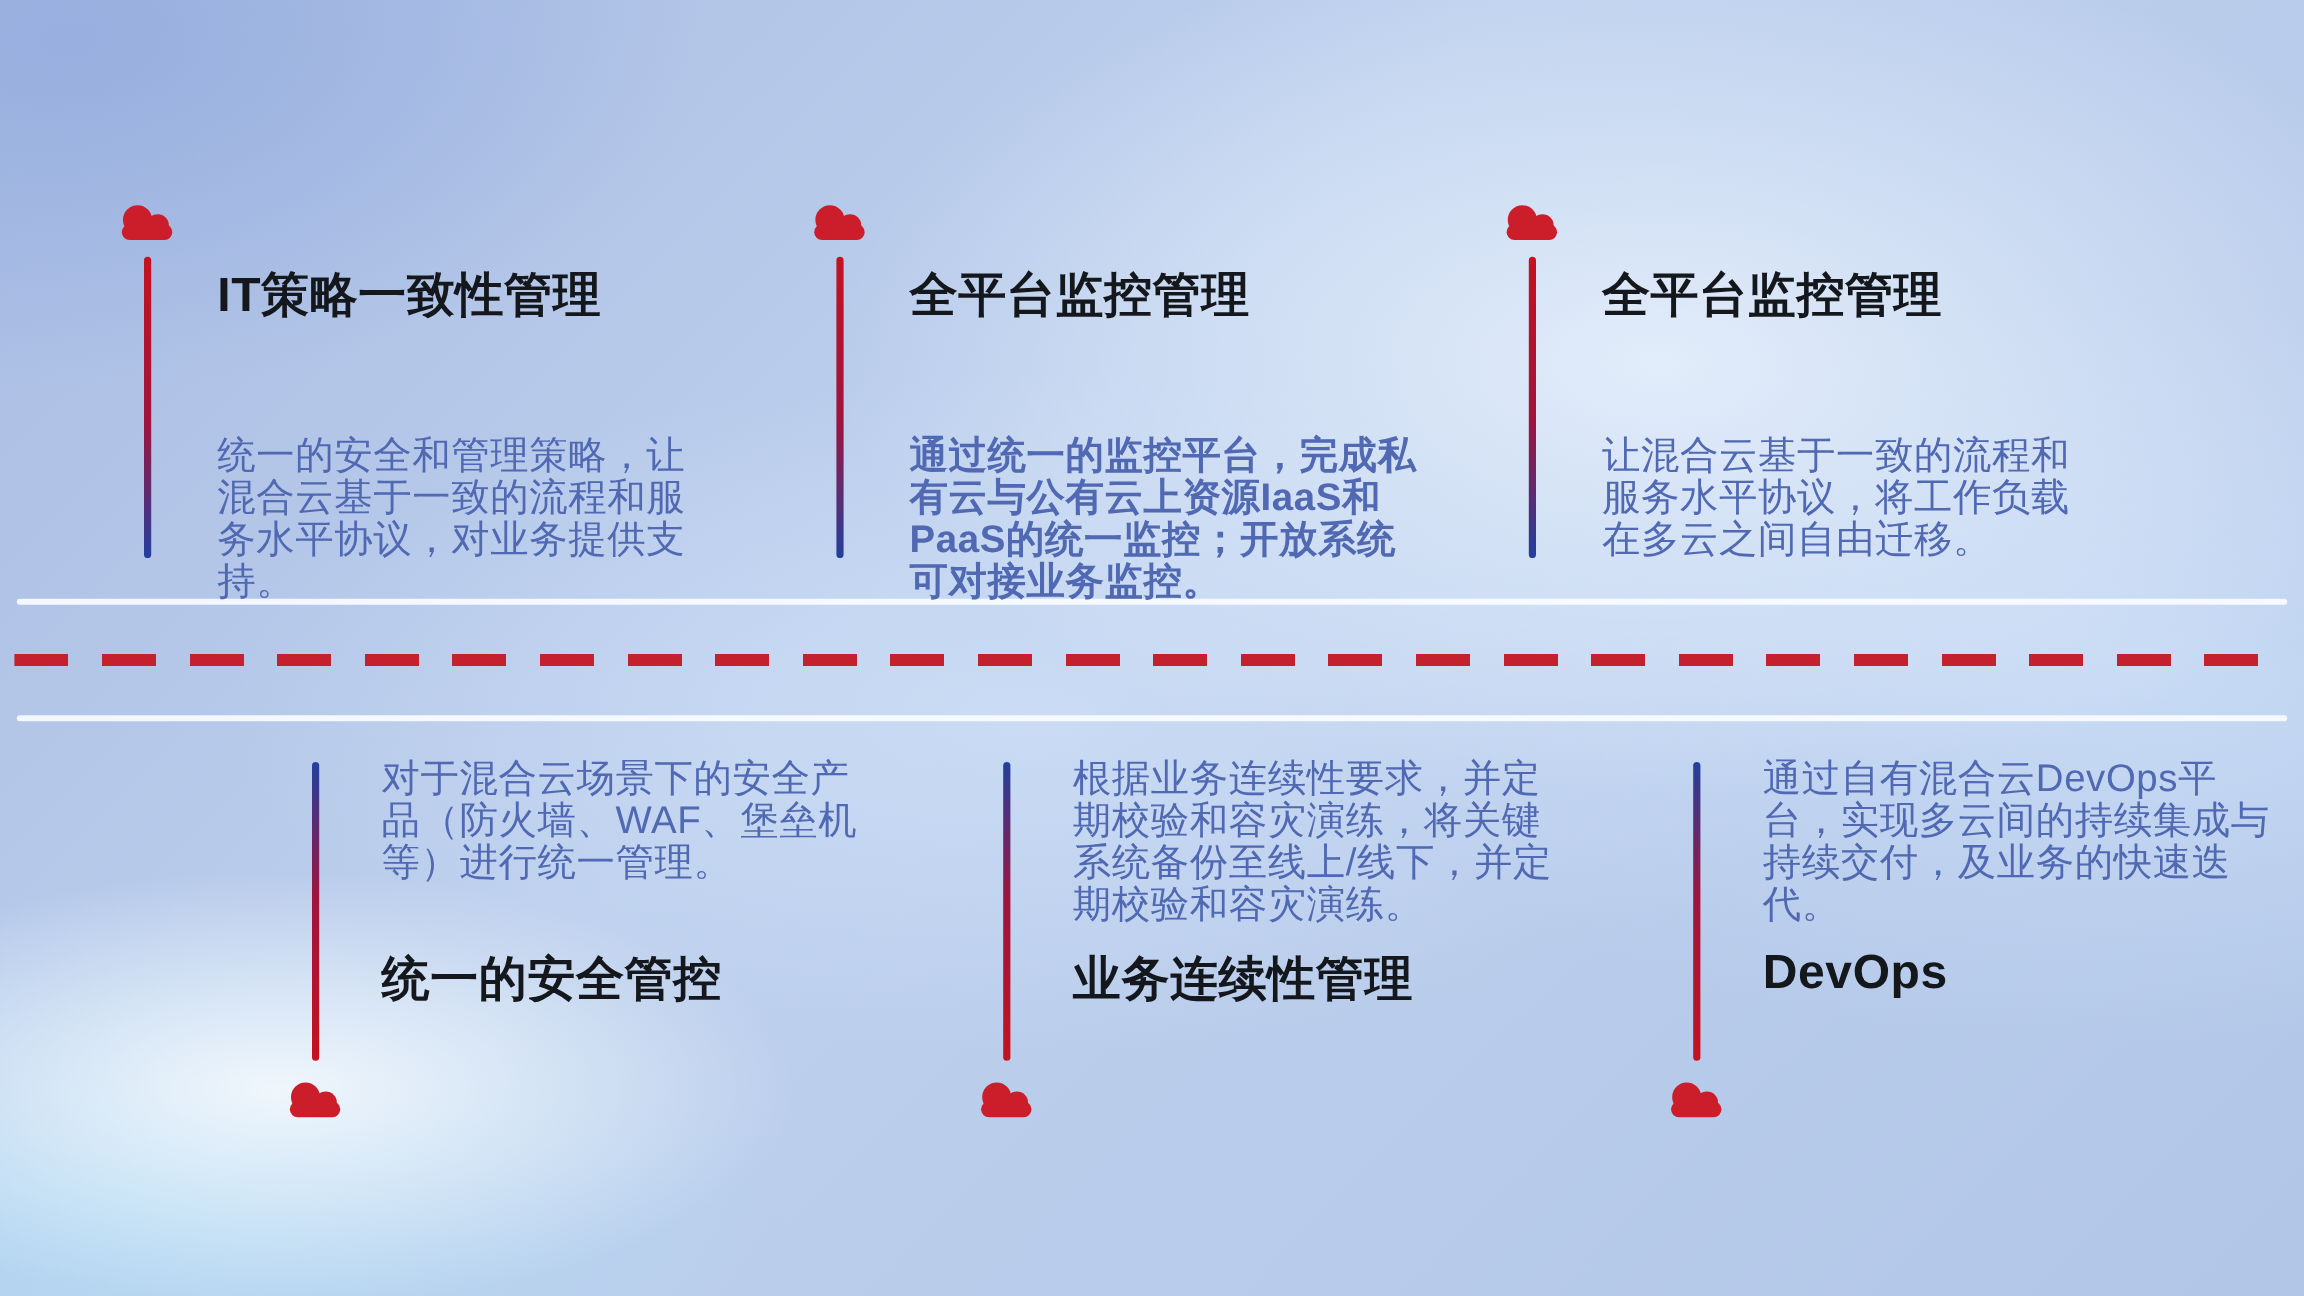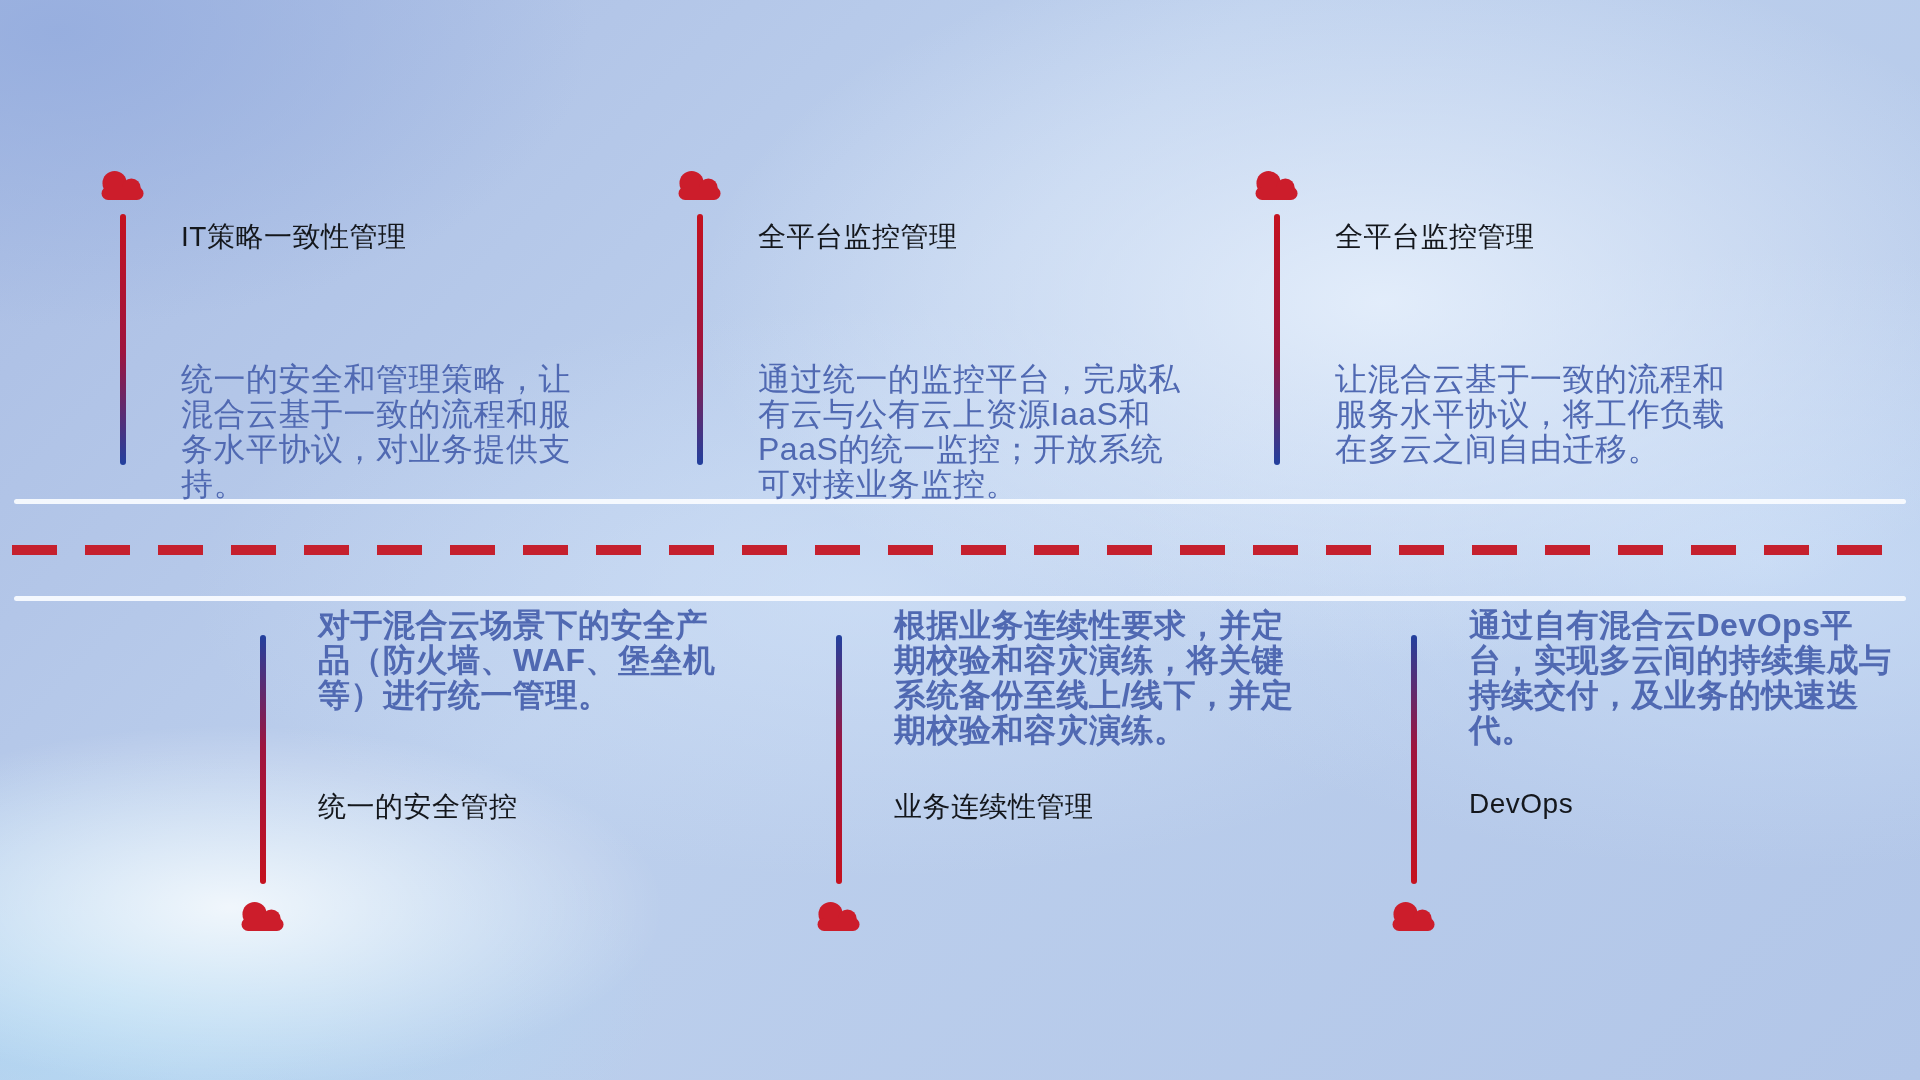--- a/index.html
+++ b/index.html
@@ -53,22 +53,22 @@
   .stick {
     position: absolute;
     width: 6px;
     border-radius: 3px;
   }
   .stick-down { background: linear-gradient(180deg, #c5121f 0%, #9e143e 55%, #22409e 100%); }
   .stick-up   { background: linear-gradient(180deg, #22409e 0%, #9e143e 45%, #c5121f 100%); }
 
   .item-title {
     position: absolute;
-    font-size: 28px;
-    font-weight: 400;
+    font-size: 40px;
+    font-weight: 700;
     color: #14171c;
     letter-spacing: 0.5px;
     white-space: nowrap;
   }
   .item-desc {
     position: absolute;
     font-size: 32px;
     line-height: 35px;
     color: #5069b2;
     letter-spacing: 0.5px;
@@ -79,24 +79,24 @@
   .c2 { --x: 700px; }
   .c3 { --x: 1277px; }
   .c4 { --x: 263px; }
   .c5 { --x: 839px; }
   .c6 { --x: 1414px; }
 
   .top-cloud  { left: calc(var(--x) - 28px); top: 166px; }
   .top-stick  { left: calc(var(--x) - 3px);  top: 214px; height: 251px; }
   .top-title  { left: calc(var(--x) + 58px); top: 218px; }
   .top-desc   { left: calc(var(--x) + 58px); top: 362px; width: 400px; }
-  .c2 .top-desc { width: 432px; }
+  .c2 .top-desc { width: 432px; font-weight: bold; }
 
   .bot-stick  { left: calc(var(--x) - 3px);  top: 635px; height: 249px; }
-  .bot-desc   { left: calc(var(--x) + 55px); top: 608px; width: 410px; font-weight: bold; }
+  .bot-desc   { left: calc(var(--x) + 55px); top: 631px; width: 410px; }
   .c6 .bot-desc { width: 440px; }
   .bot-title  { left: calc(var(--x) + 55px); top: 788px; }
   .bot-cloud  { left: calc(var(--x) - 28px); top: 897px; }
 </style>
 </head>
 <body>
 
 <div class="stage">
 
   <div class="hline hline-top"></div>

